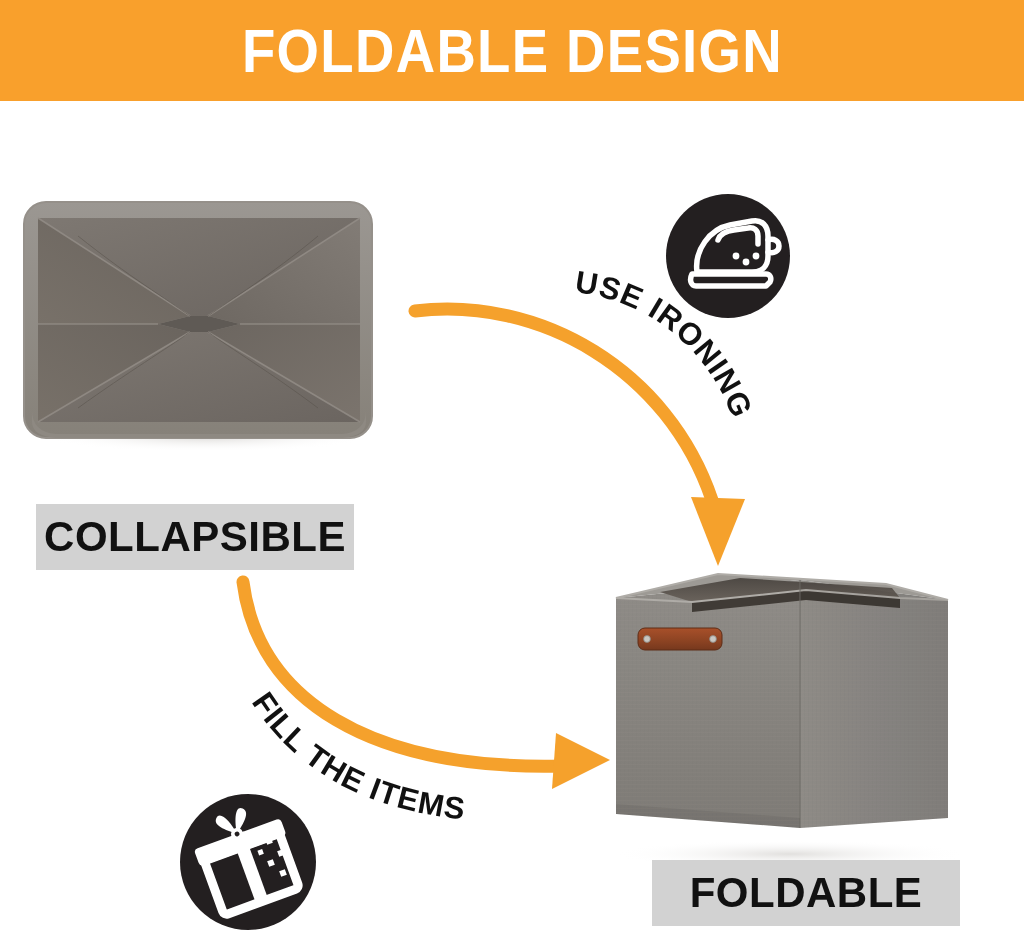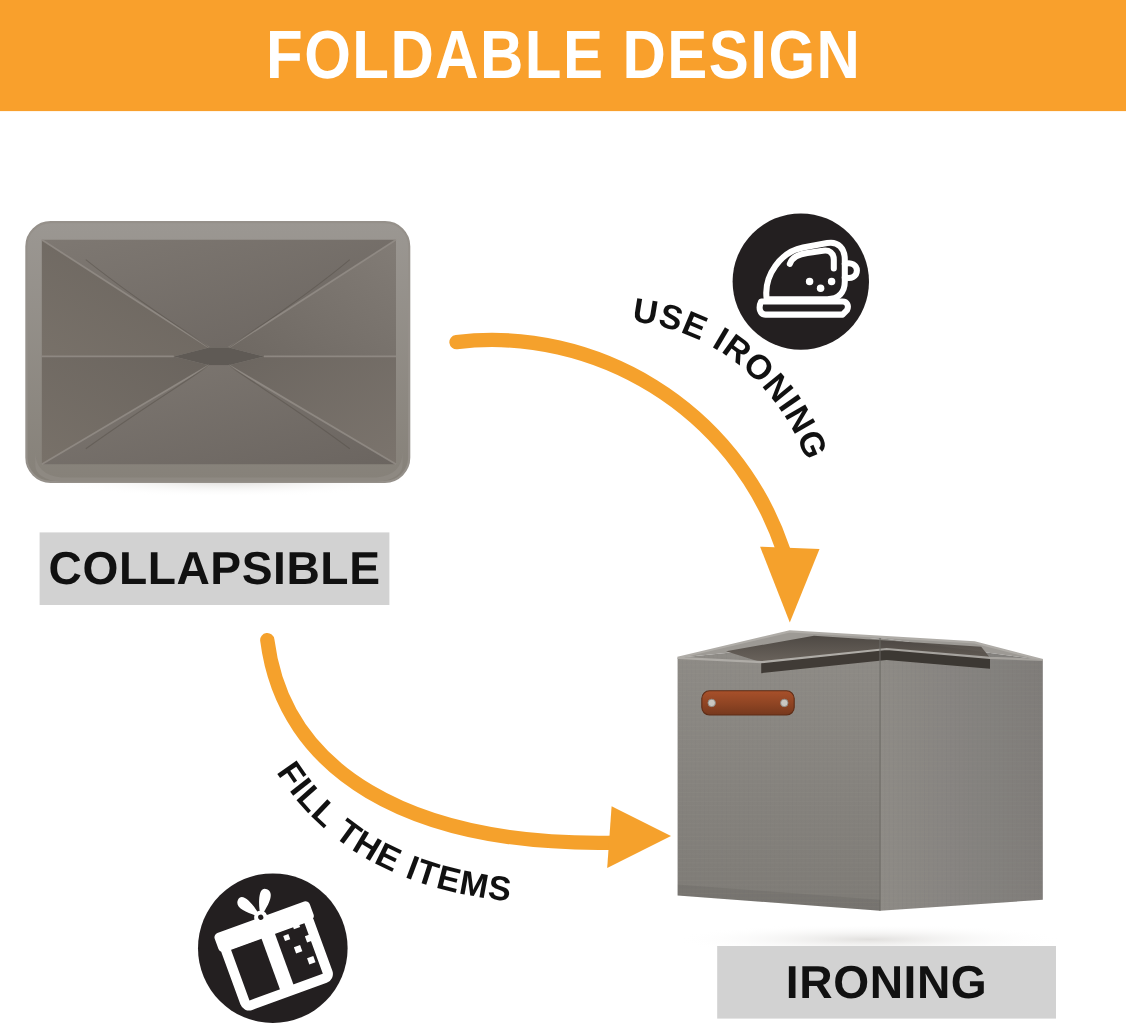--- a/index.html
+++ b/index.html
@@ -67,21 +67,21 @@
   }
   .caption-chip span {
     color: #111111;
     font-weight: bold;
     font-size: 42px;
     letter-spacing: 0.5px;
     white-space: nowrap;
   }
   .chip-collapsible {
     left: 36px;
-    top: 484px;
+    top: 504px;
     width: 318px;
     height: 66px;
   }
   .chip-unfolded {
     left: 652px;
     top: 860px;
     width: 308px;
     height: 66px;
   }
 
@@ -253,21 +253,21 @@
       <polygon points="200,12 348,32 348,250 200,260" fill="#000000" opacity="0.05"></polygon>
       <polygon points="16,236 200,250 200,260 16,246" fill="#000000" opacity="0.06"></polygon>
     </svg>
   </div>
 
   <div class="caption-chip chip-collapsible">
     <span>COLLAPSIBLE</span>
   </div>
 
   <div class="caption-chip chip-unfolded">
-    <span>IRONING</span>
+    <span>FOLDABLE</span>
   </div>
 
   <svg class="overlay-svg" viewBox="0 0 1024 941">
     <defs>
 
       <path id="arcTop" d="M415,311 C540,296 668,370 712,500" fill="none"></path>
 
       <path id="arcTopText" d="M572,292 C660,300 726,366 742,452" fill="none"></path>
 
       <path id="arcBottom" d="M243,582 C258,700 370,770 560,766" fill="none"></path>

